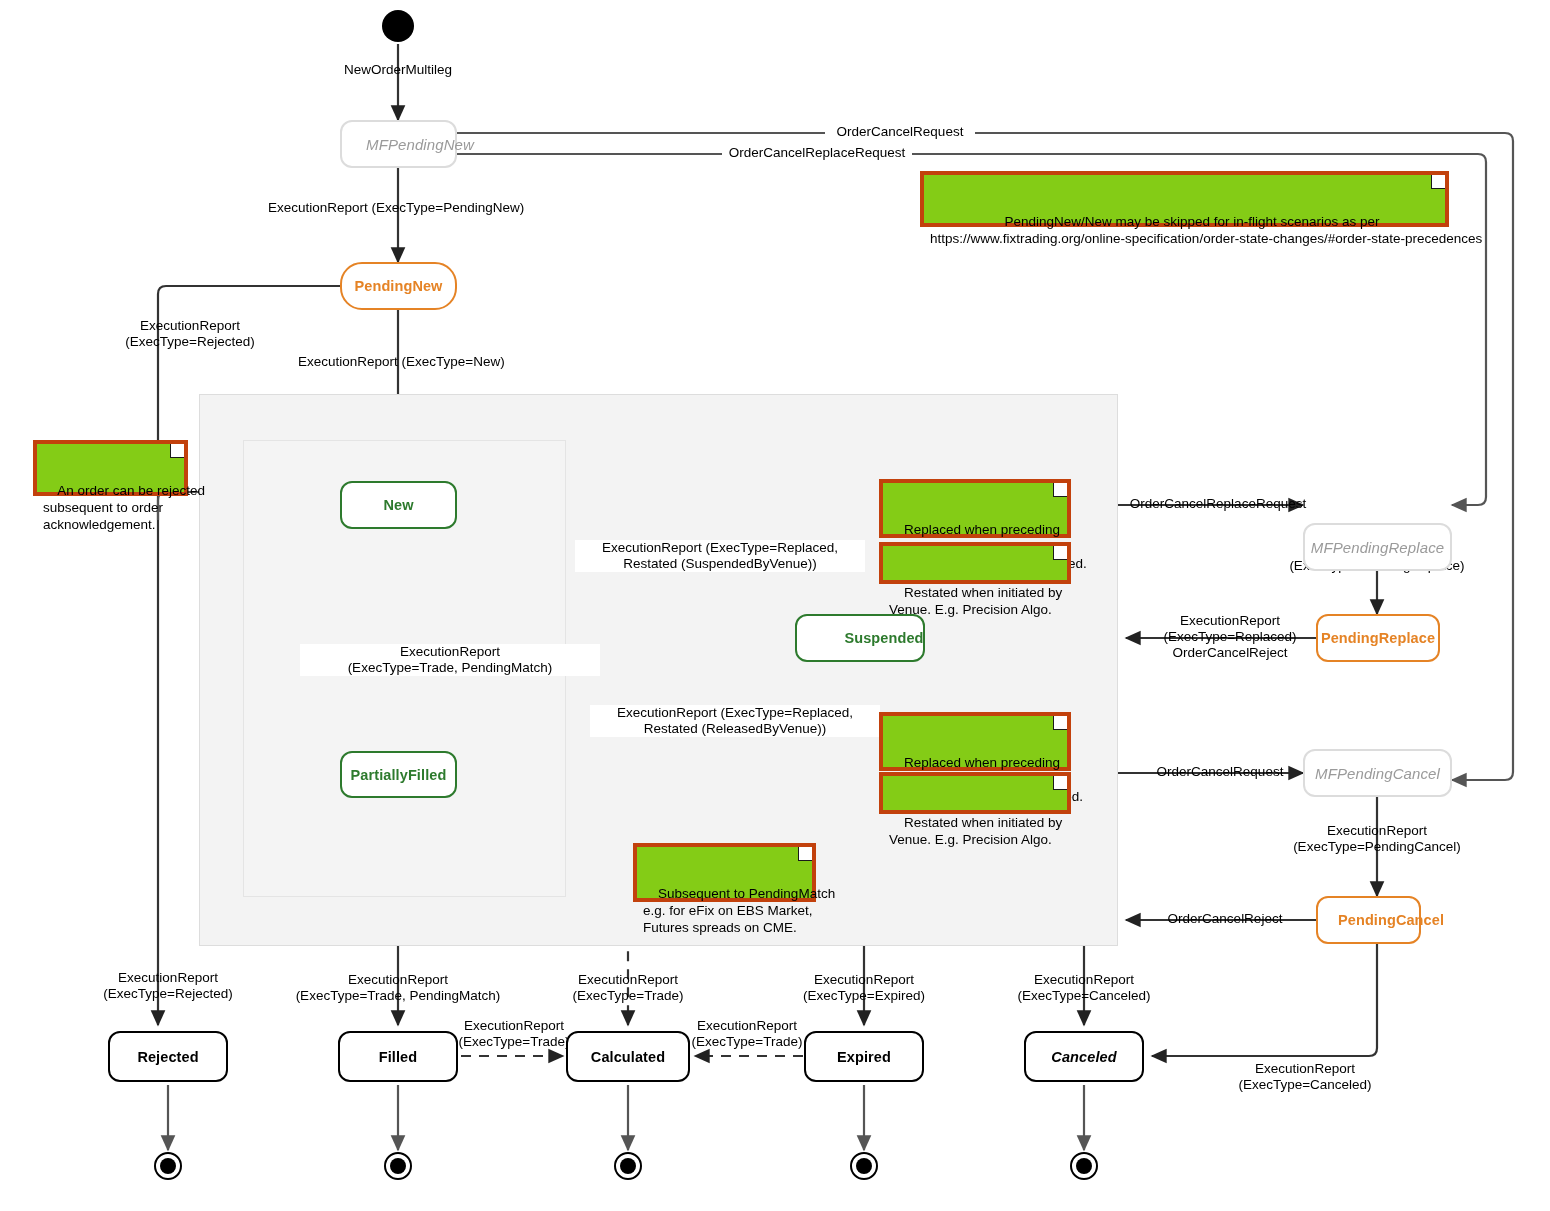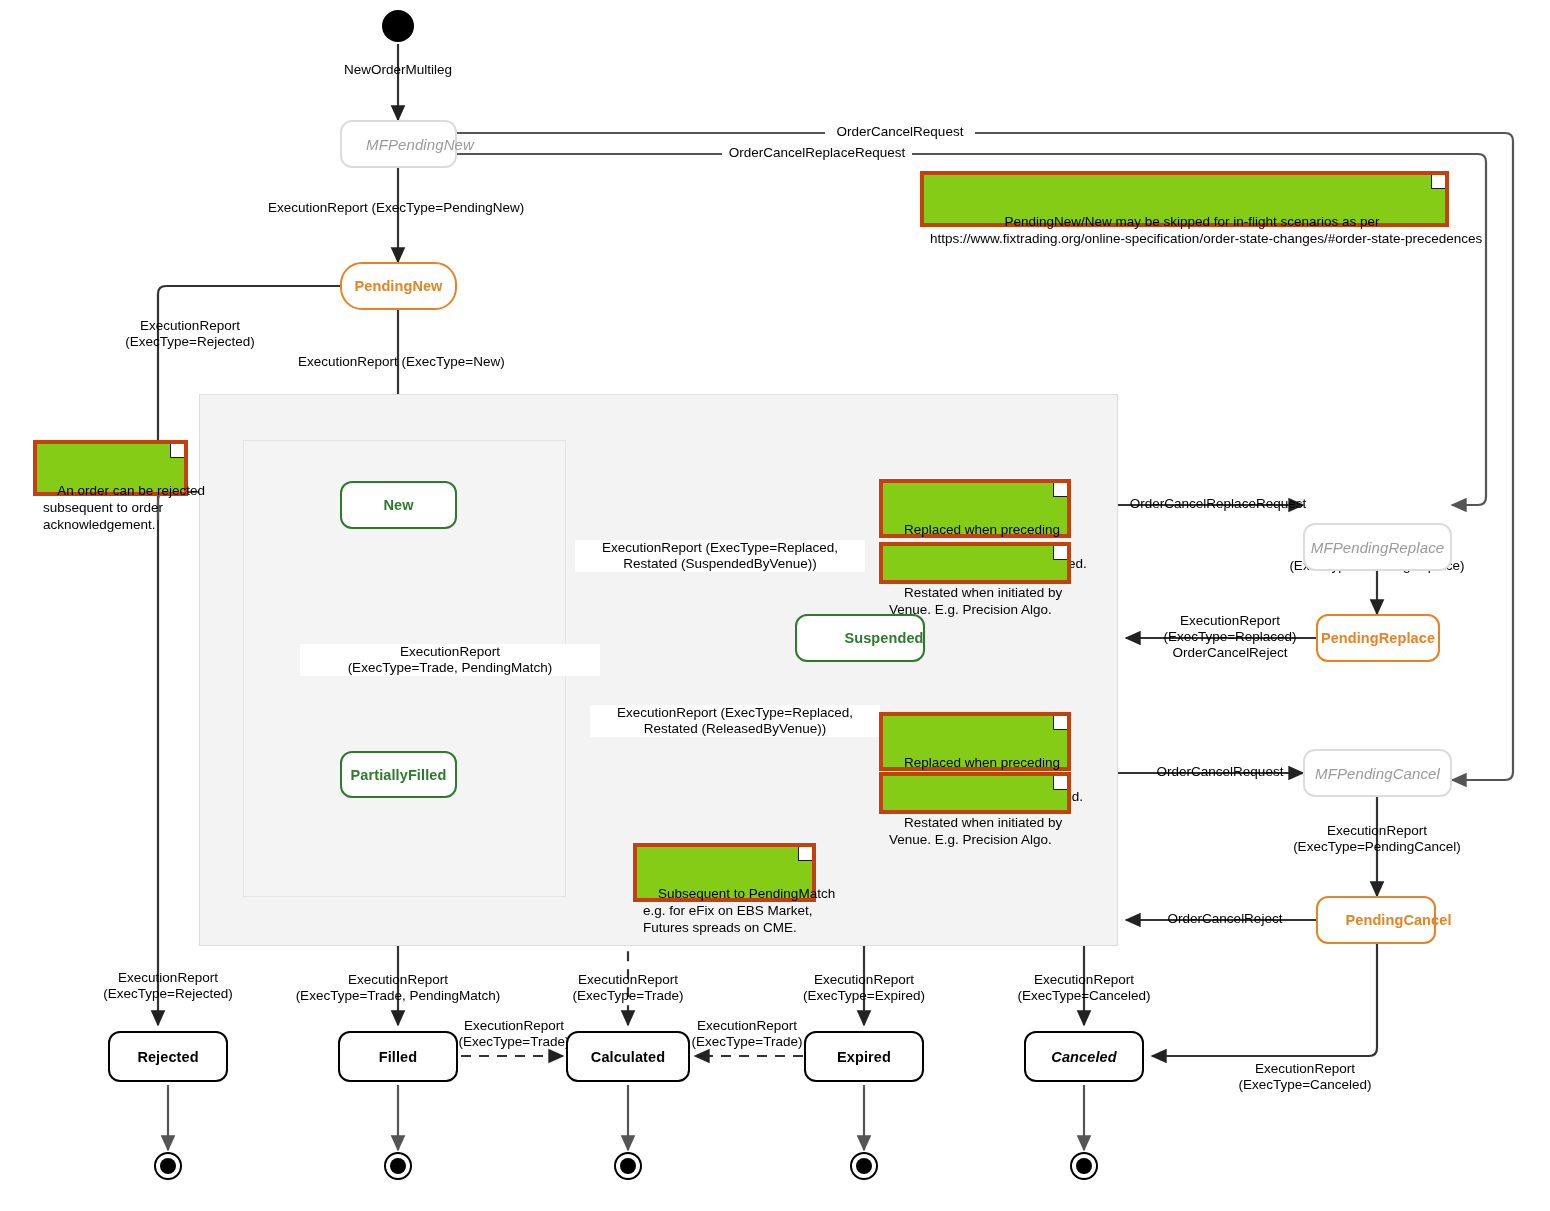--- a/index.html
+++ b/index.html
@@ -194,21 +194,21 @@
   <div class="state green" style="left:340px;top:751px;width:117px;height:47px;">PartiallyFilled</div>
 
   <div class="state green" style="left:795px;top:614px;width:130px;height:48px;padding-left:48px;">Suspended</div>
 
   <div class="state pending-virtual" style="left:1303px;top:481px;width:149px;height:48px;margin-top:42px;">MFPendingReplace</div>
 
   <div class="state orange" style="left:1316px;top:614px;width:124px;height:48px;text-align:right;">PendingReplace</div>
 
   <div class="state pending-virtual" style="left:1303px;top:749px;width:149px;height:48px;">MFPendingCancel</div>
 
-  <div class="state orange" style="left:1316px;top:896px;width:120px;height:48px;padding-left:45px;">PendingCancel</div>
+  <div class="state orange" style="left:1316px;top:896px;width:105px;height:48px;padding-left:45px;">PendingCancel</div>
 
   <div class="state final" style="left:108px;top:1031px;width:120px;height:51px;">Rejected</div>
 
   <div class="state final" style="left:338px;top:1031px;width:120px;height:51px;">Filled</div>
 
   <div class="state final" style="left:566px;top:1031px;width:124px;height:51px;">Calculated</div>
 
   <div class="state final" style="left:804px;top:1031px;width:120px;height:51px;">Expired</div>
 
   <div class="state final" style="left:1024px;top:1031px;width:120px;height:51px;font-style:italic;">Canceled</div>

